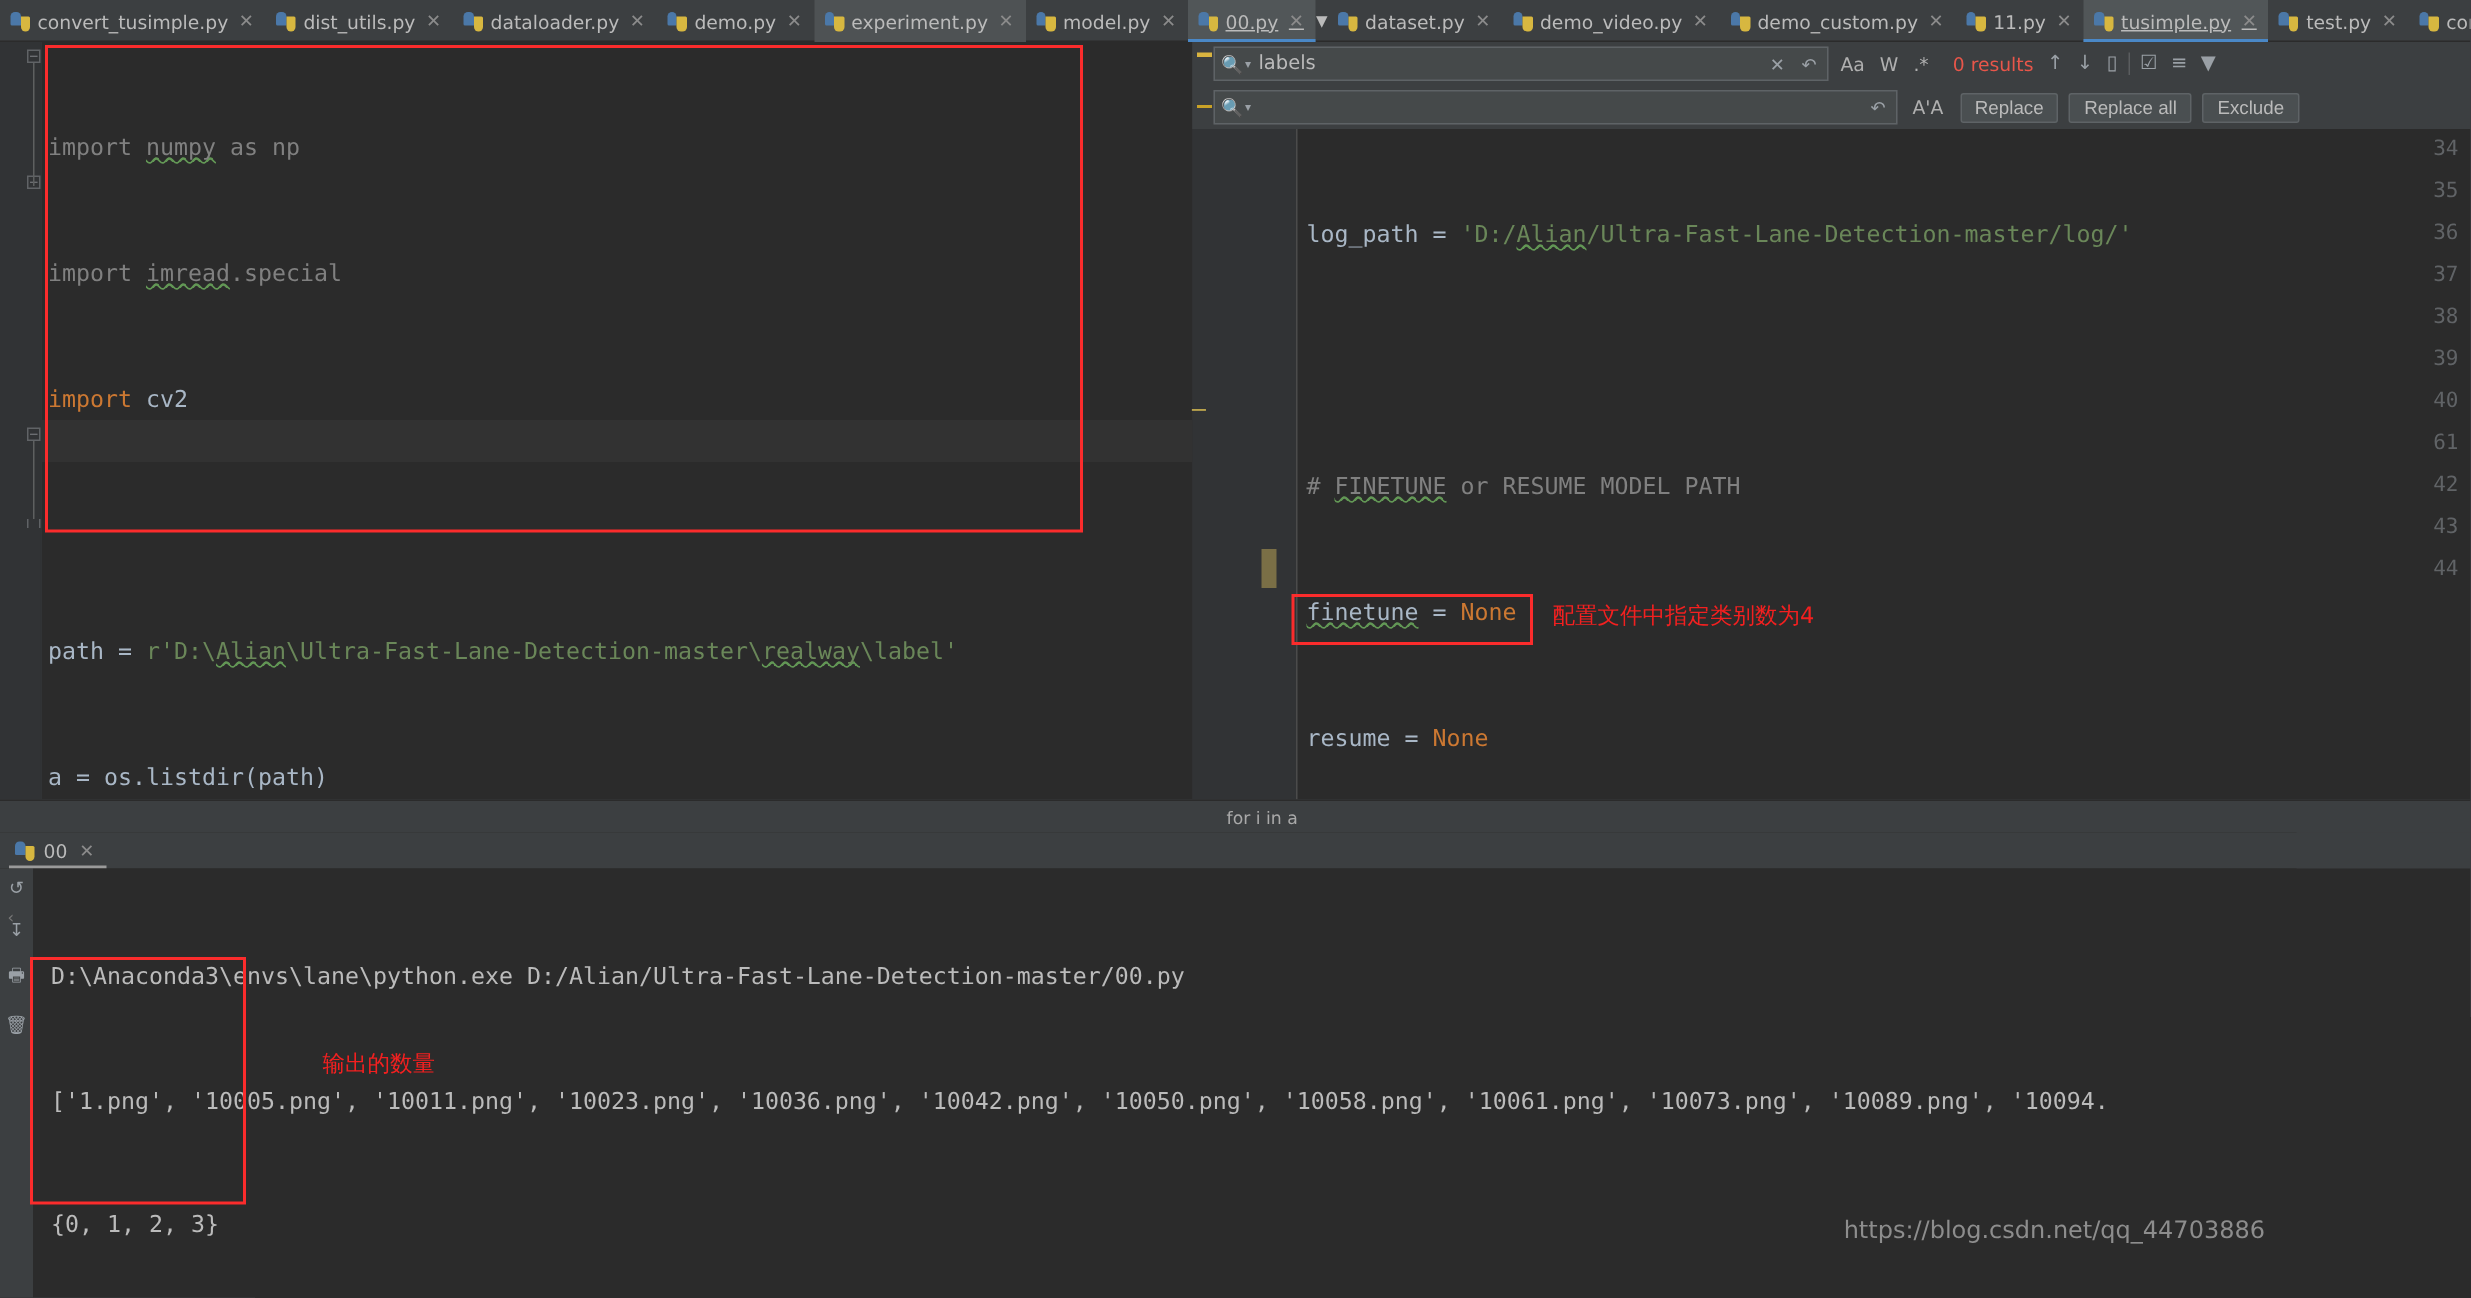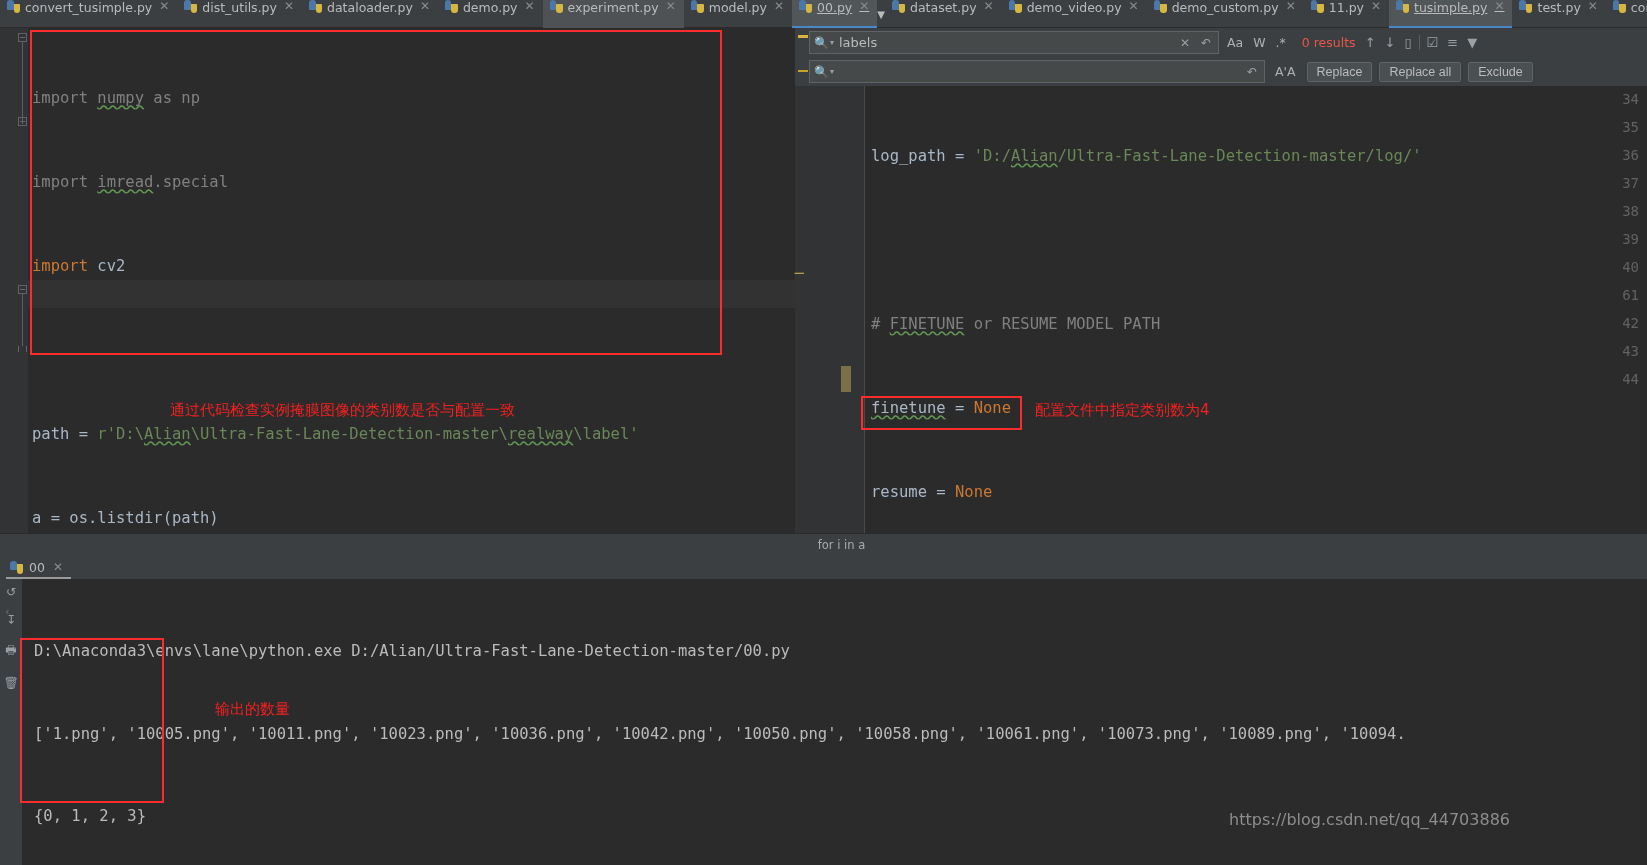--- a/index.html
+++ b/index.html
@@ -11,21 +11,21 @@
   }
   .app { position: relative; width: 1647px; height: 865px; background: #3c3f41; }
 
   
   .tabbar {
     position: absolute; left: 0; top: 0; width: 1647px; height: 28px;
     background: #3c3f41; display: flex; align-items: stretch;
     border-bottom: 1px solid #2b2b2b;
   }
   .tab {
-    display: flex; align-items: flex-start; gap: 5px;
+    display: flex; align-items: center; gap: 5px;
     padding: 0 8px 0 7px; height: 28px;
     font-size: 12.5px; color: #bbbbbb; white-space: nowrap;
     position: relative; cursor: default;
   }
   .tab.active-dim { background: #4e5254; }
   .tab.active-sel { background: #515658; text-decoration: underline; }
   .tab.active-sel::after {
     content: ""; position: absolute; left: 0; right: 0; bottom: 0;
     height: 2px; background: #4a88c7;
   }
@@ -312,21 +312,20 @@
         <div class="ln">&nbsp;</div>
         <div class="ln"><span class="txt">path = </span><span class="str">r'D:\</span><span class="str wavy">Alian</span><span class="str">\Ultra-Fast-Lane-Detection-master\</span><span class="str wavy">realway</span><span class="str">\label'</span></div>
         <div class="ln"><span class="txt">a = os.listdir(path)</span></div>
         <div class="ln"><span class="fn">print</span><span class="txt">(a)</span></div>
         <div class="ln"><span class="kw">for </span><span class="txt">i </span><span class="kw">in </span><span class="txt">a:</span></div>
         <div class="ln"><span class="txt">    img = cv2.imread(os.path.join(path</span><span class="comma">,</span><span class="txt">i)</span><span class="comma">,</span><span class="num">-1</span><span class="txt">)</span></div>
         
       </div>
 
       <div class="redbox" style="left:30px; top:2px; width:692px; height:325px;"></div>
-      <div class="redtext" style="left:170px; top:373px;">通过代码检查实例掩膜图像的类别数是否与配置一致</div>
     </div>
 
     <div class="pane-right">
 
       <div class="search-wrap">
         <div class="srow r1">
           <div class="marker-col">
               <div class="marker-y"></div>
             </div>
           <div class="sfield f1">

